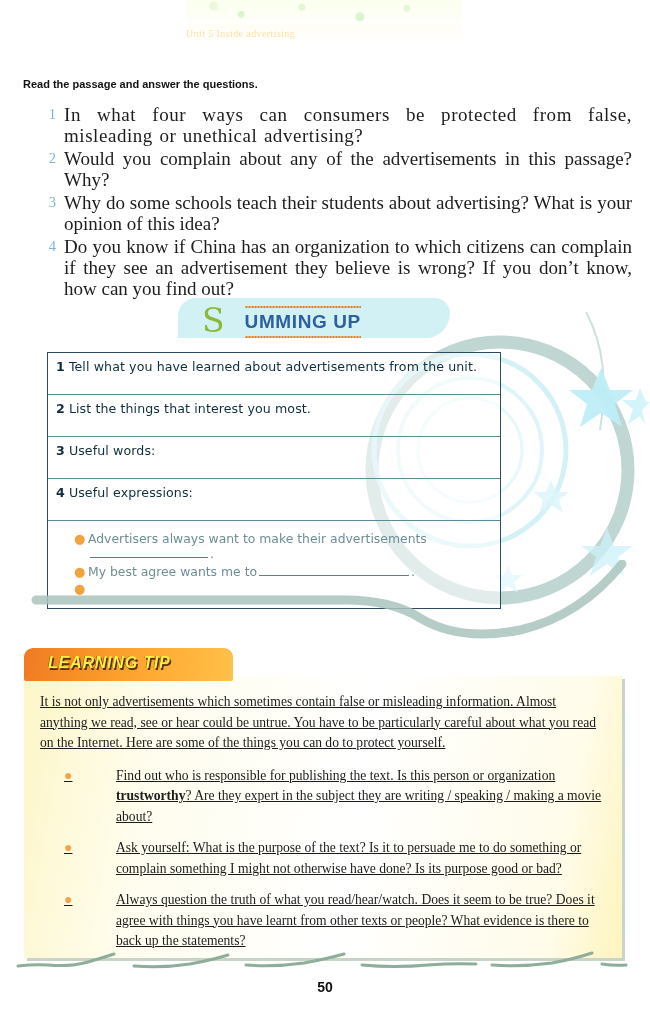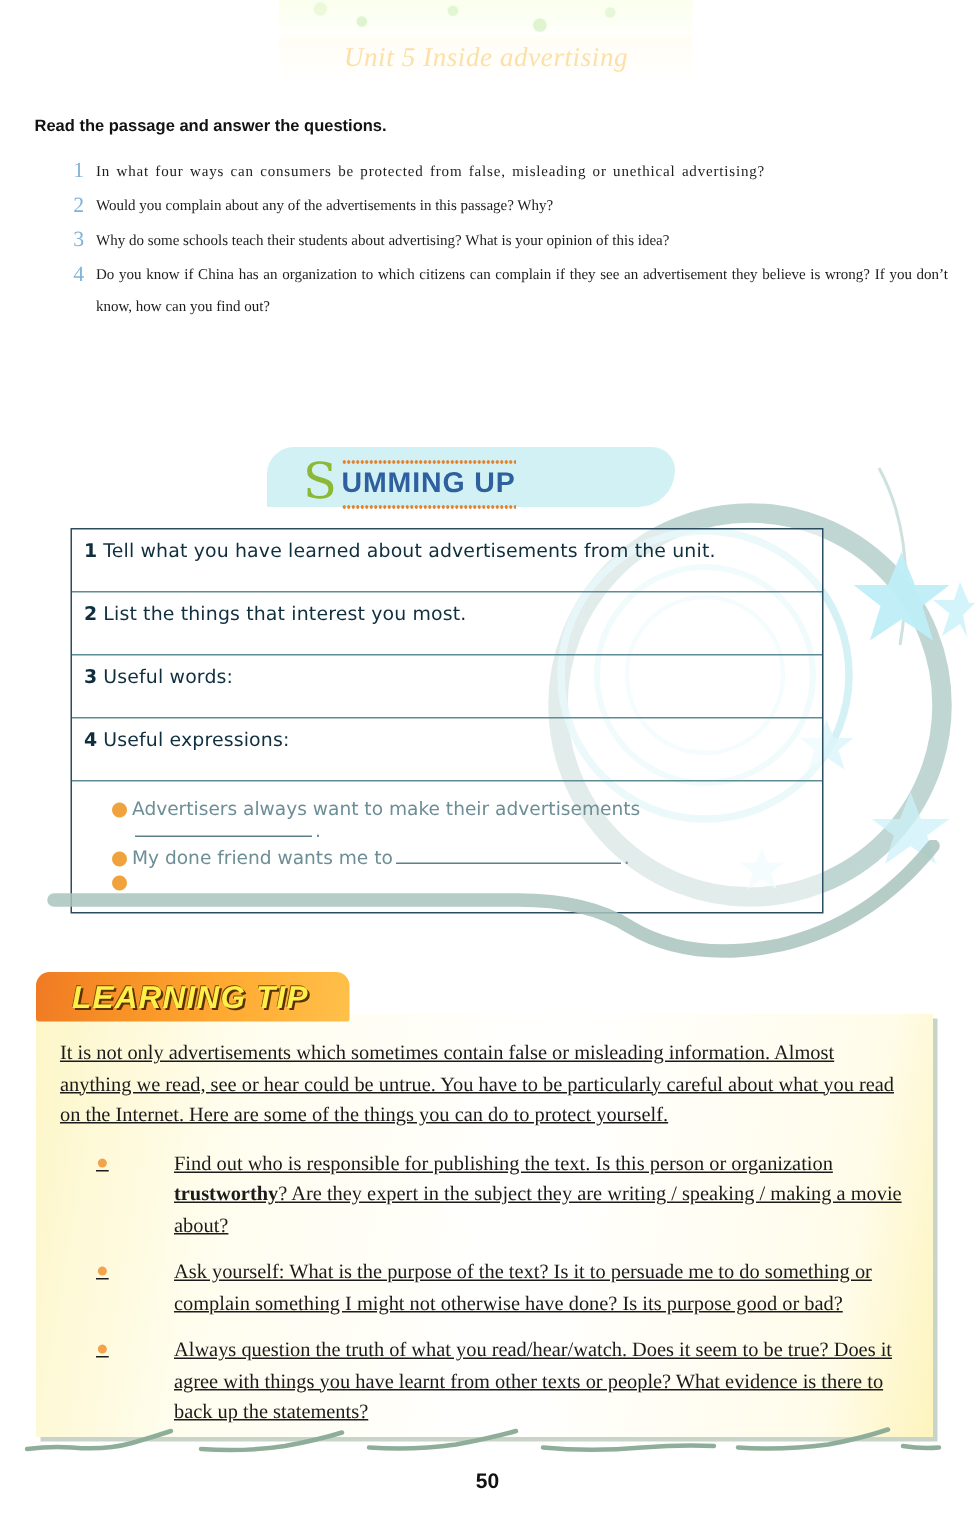--- a/index.html
+++ b/index.html
@@ -26,24 +26,22 @@
       radial-gradient(circle at 42% 30%, rgba(150,220,120,.26) 0 3px, transparent 4px),
       radial-gradient(circle at 63% 70%, rgba(150,220,120,.30) 0 4px, transparent 5px),
       radial-gradient(circle at 80% 35%, rgba(150,220,120,.22) 0 3px, transparent 4px),
       radial-gradient(circle at 10% 25%, rgba(190,230,150,.25) 0 4px, transparent 5px),
       linear-gradient(180deg, #fbffee 0%, #fdfff6 70%, #ffffff 100%);
   }
   .unit-header {
     position: absolute;
     left: 186px; top: 24px;
     width: 276px;
-    text-align: center;
     font-family: "Liberation Serif", serif;
-    font-style: italic;
-    font-size: 18px;
+    font-size: 10px;
     letter-spacing: .4px;
     color: #fce0a8;
     background: linear-gradient(180deg,#fffdf4 0%, #ffffff 100%);
     padding: 4px 0 6px;
   }
 
   
   .lead-heading {
     position: absolute;
     left: 23px; top: 78px;
@@ -68,21 +66,21 @@
     width: 16px;
     flex: 0 0 16px;
     text-align: right;
     color: #7fb4d8;
     font-size: 14.5px;
     line-height: 21px;
     padding-right: 8px;
   }
   .q-text {
     flex: 1;
-    font-size: 10px;
+    font-size: 19px;
     line-height: 21px;
     color: #1d1d1d;
     text-align: justify;
     text-justify: inter-word;
   }
   .q-text.spread { letter-spacing: .55px; word-spacing: 1.2px; }
 
   
   .deco-wrap {
     position: absolute;
@@ -120,21 +118,21 @@
   }
   .summing-s {
     font-family: "DejaVu Serif", serif;
     font-size: 33px;
     color: #8cb838;
     line-height: 1;
     font-weight: normal;
     position: relative;
     top: 4px;
   }
-  .summing-rest-wrap { position: relative; margin-left: 3px; }
+  .summing-rest-wrap { position: relative; margin-left: 20px; }
   .summing-rest {
     font-family: "Liberation Sans", sans-serif;
     font-weight: bold;
     font-size: 19px;
     letter-spacing: .6px;
     color: #2e5f9e;
     line-height: 1;
   }
   .dot-rule {
     position: absolute;
@@ -144,21 +142,21 @@
     background-size: 3px 4px;
     background-repeat: repeat-x;
   }
   .dot-rule.top { top: -7px; }
   .dot-rule.bot { bottom: -7px; }
 
   
   .summing-box {
     position: absolute;
     left: 47px; top: 352px;
-    width: 502px;
+    width: 454px;
     border: 1px solid #2b4c5e;
     background: rgba(255,255,255,0.55);
     box-sizing: border-box;
   }
   .s-row {
     border-bottom: 1px solid #5e8c96;
     padding: 6px 8px 7px 8px;
     box-sizing: border-box;
   }
   .s-row:last-child { border-bottom: none; }
@@ -205,21 +203,21 @@
     border-radius: 9px 9px 2px 2px;
     background: linear-gradient(96deg, #f07a24 0%, #f79226 28%, #ffab33 62%, #ffc04a 100%);
     z-index: 5;
   }
   .tip-banner-label {
     position: absolute;
     left: 48px; top: 654px;
     font-family: "Liberation Sans", sans-serif;
     font-style: italic;
     font-weight: bold;
-    font-size: 21px;
+    font-size: 16px;
     letter-spacing: .8px;
     color: #ffef4a;
     text-shadow: 1.5px 1.5px 0 #5a3100, -0.4px -0.4px 0 #7a4400;
     z-index: 6;
   }
 
   .tip-box {
     position: absolute;
     left: 24px; top: 676px;
     width: 598px; height: 282px;
@@ -345,21 +343,21 @@
     </div>
   </div>
   <div class="s-row r5">
     <div class="s-bullets">
       <div class="s-bullet">
         <span class="dot">●</span>
         <span><span>Advertisers always want to make their advertisements</span><span class="blank" style="width:118px"></span><span>.</span></span>
       </div>
       <div class="s-bullet">
         <span class="dot">●</span>
-        <span><span>My done friend wants me to</span><span class="blank" style="width:150px"></span><span>.</span></span>
+        <span><span>My best agree wants me to</span><span class="blank" style="width:150px"></span><span>.</span></span>
       </div>
       <div class="s-bullet">
         <span class="dot">●</span>
       </div>
     </div>
   </div>
 </div>
 
 <div class="swoosh">
   <svg width="650" height="80" viewBox="0 0 650 80">

